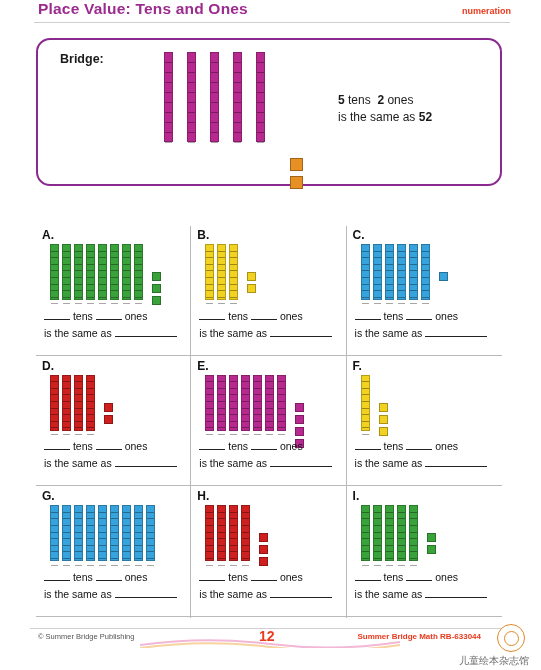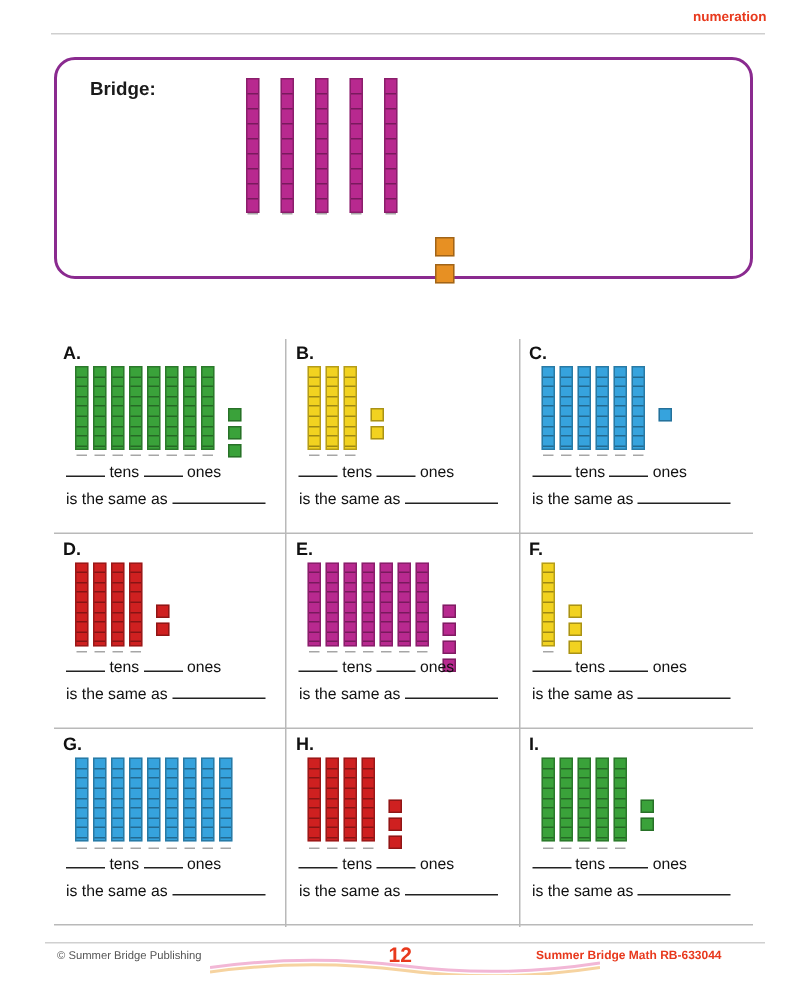--- a/index.html
+++ b/index.html
@@ -113,20 +113,21 @@
     content:"";position:absolute;left:6px;top:6px;width:13px;height:13px;border-radius:50%;
     border:1.5px solid #e08a2a;
   }
 </style>
 </head>
 <body>
 
 <div class="page">
 
   <div class="hdr">
+    <div class="hdr-title">Place Value: Tens and Ones</div>
     <div class="hdr-sub">numeration</div>
     <div class="hdr-rule"></div>
   </div>
 
   <div class="example-box">
     <div class="example-label">Bridge:</div>
     <div class="example-rods" id="ex-rods">
         <div class="rodwrap">
           <div class="rod" style="height: 90px; background: rgb(184, 41, 143); margin-right: 14px;">
             <i style="height: 9px; border-bottom: 0.6px solid rgba(0, 0, 0, 0.35);"></i>
@@ -189,20 +190,32 @@
             <i style="height: 9px; border-bottom: none;"></i>
           </div>
         </div>
       </div>
     <div class="example-ones" id="ex-ones">
         <div class="ones-col">
           <div class="cube" style="background: rgb(231, 144, 35); width: 13px; height: 13px; margin-bottom: 5px;"></div>
           <div class="cube" style="background: rgb(231, 144, 35); width: 13px; height: 13px; margin-bottom: 5px;"></div>
         </div>
       </div>
+    <div class="example-text">
+      <div>
+        <b>5</b>
+        <span>tens</span>&nbsp;
+        <b>2</b>
+        <span>ones</span>
+      </div>
+      <div>
+        <span>is the same as</span>
+        <b>52</b>
+      </div>
+    </div>
   </div>
 
 
   <div class="grid" id="grid">
       <div class="cell" style="left: 0px; top: 0px;">
         <div class="cell-letter">A.</div>
         <div class="blocks">
           <div class="rodwrap">
             <div class="rod" style="height: 56px; background: rgb(58, 162, 58); margin-right: 3px;">
               <i style="height: 5.6px; border-bottom: 0.6px solid rgba(0, 0, 0, 0.35);"></i>
@@ -908,14 +921,18 @@
 
   <div class="footer-rule"></div>
   <svg class="swoosh" viewBox="0 0 260 14">
     <path d="M0 9 Q 65 0 130 8 T 260 6" stroke="#f2b7d6" stroke-width="2" fill="none"></path>
     <path d="M0 12 Q 65 3 130 11 T 260 9" stroke="#f6d3a0" stroke-width="2" fill="none"></path>
   </svg>
   <div class="foot-left">© Summer Bridge Publishing</div>
   <div class="foot-page">12</div>
   <div class="foot-right">Summer Bridge Math  RB-633044</div>
 
+  <div class="bottombar">
+    <div class="wm-circle"></div>
+    <div class="wm">儿童绘本杂志馆</div>
+  </div>
 
 </div>
 
 </body></html>

